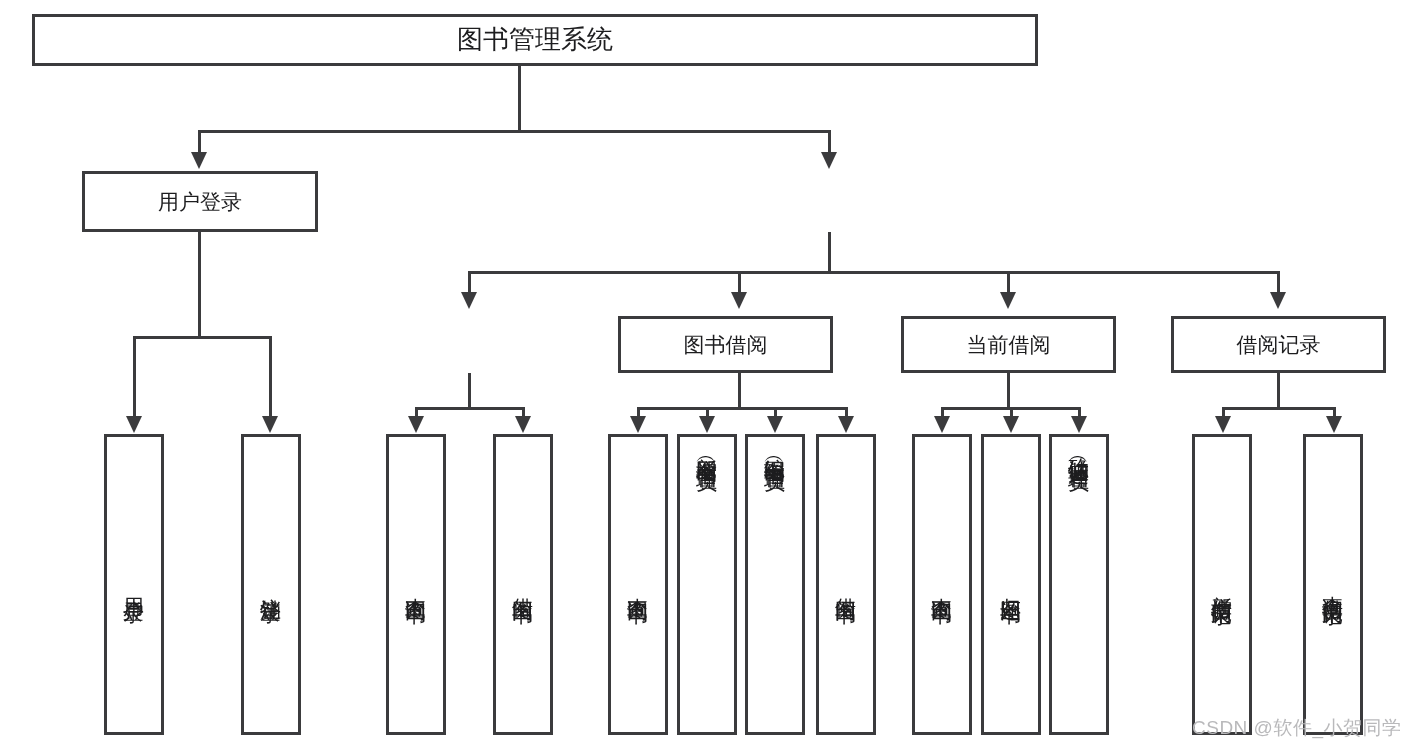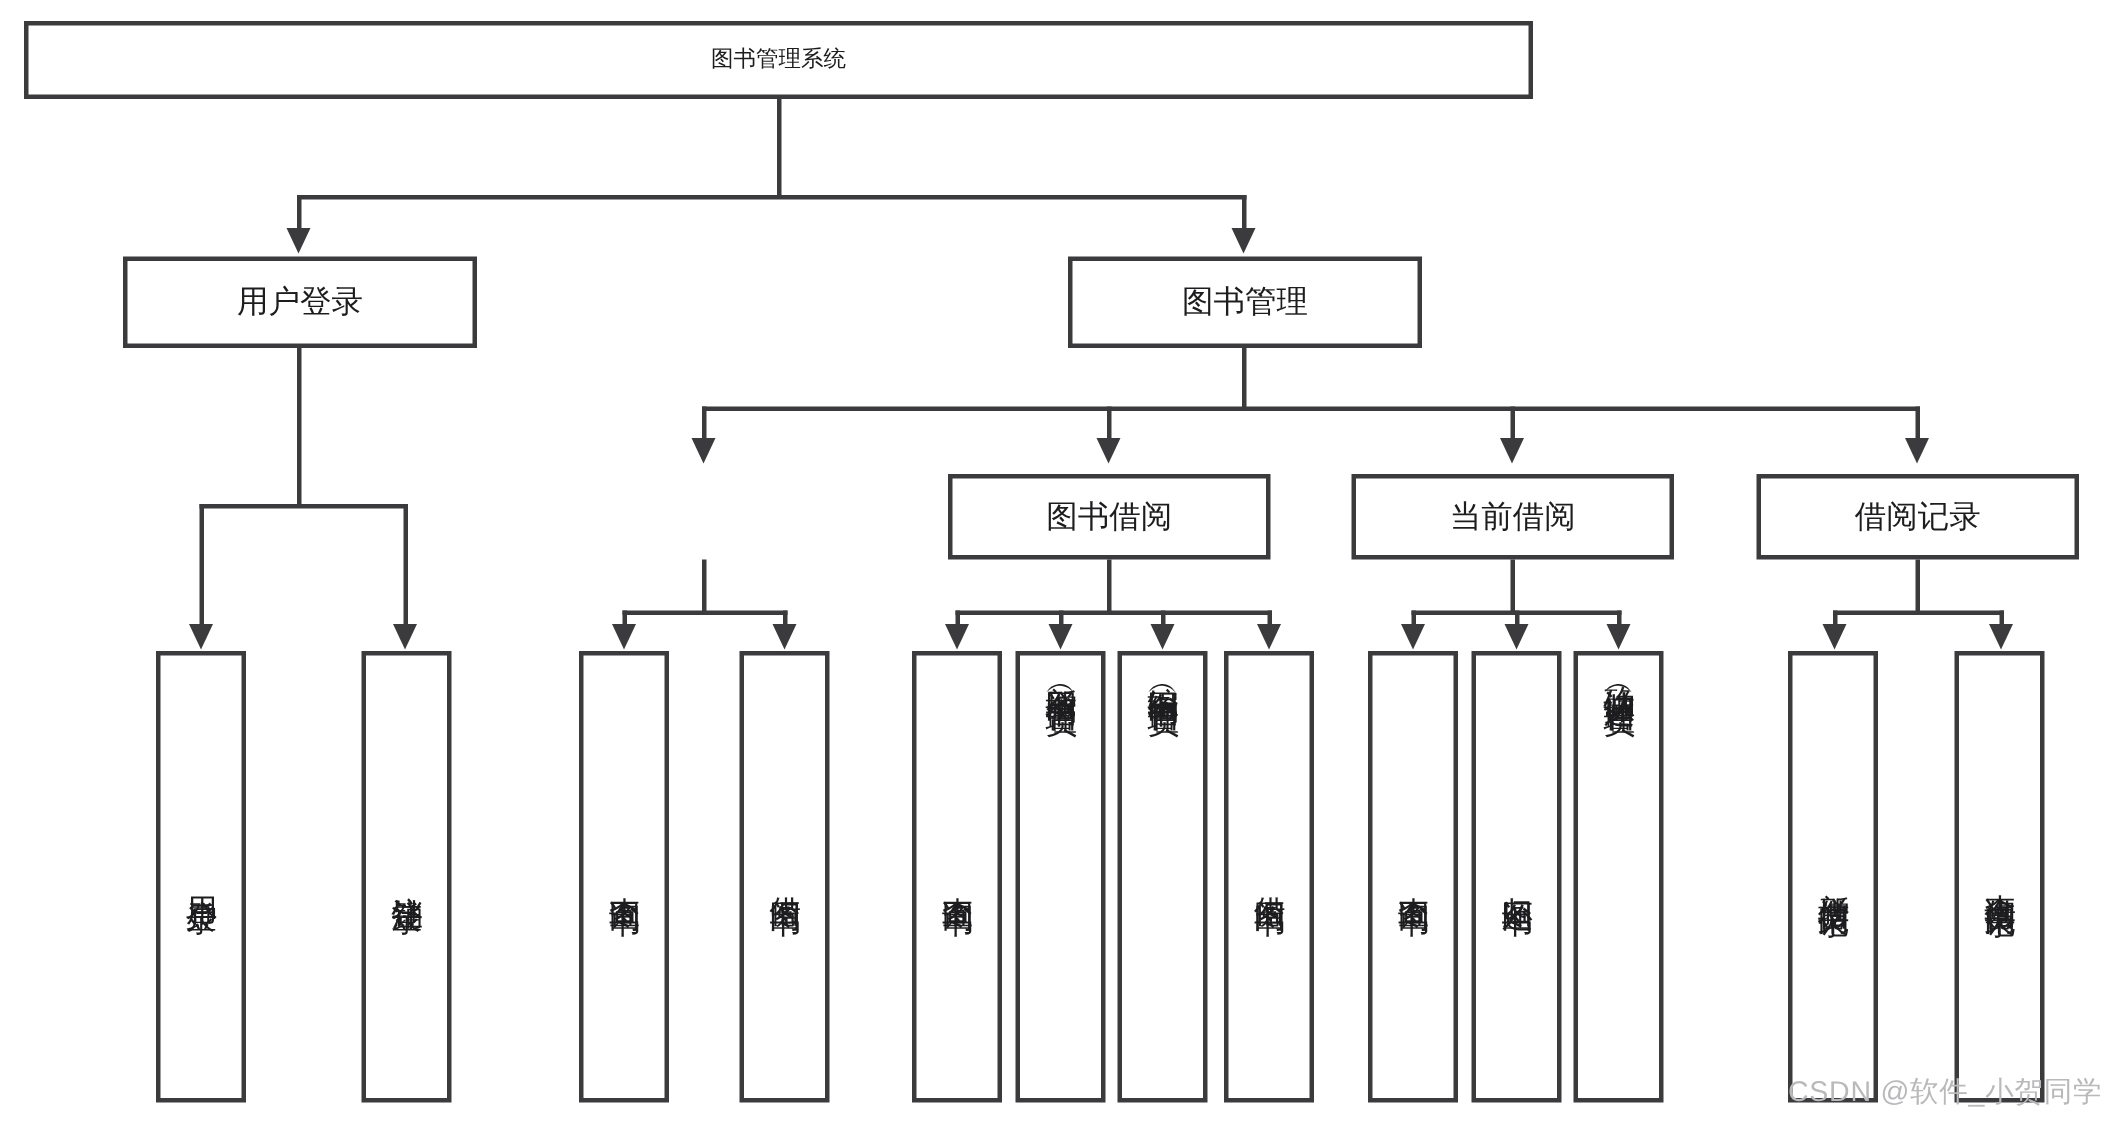--- a/index.html
+++ b/index.html
@@ -29,21 +29,21 @@
     justify-content: center;
     color: #1d1d1f;
   }
   .node .lbl {
     display: block;
     text-align: center;
     line-height: 1.12;
     white-space: nowrap;
   }
   
-  .root { font-size: 15px; }
+  .root { font-size: 26px; margin-left: 16px; }
   
   .lvl2 { font-size: 21px; }
   .lvl3 { font-size: 21px; }
   
   .leaf {
     border-width: 3px;
     align-items: flex-start;
     justify-content: center;
     padding-top: 4px;
   }
@@ -98,43 +98,40 @@
 
   <div class="vline" style="left:198px; top:130px; height:23px;"></div>
   <div class="arrow" style="left:191px; top:152px;"></div>
   <div class="vline" style="left:828px; top:130px; height:23px;"></div>
   <div class="arrow" style="left:821px; top:152px;"></div>
 
   <div class="node lvl2" style="left:82px; top:171px; width:236px; height:61px;">
     <span class="lbl">用户登录</span>
   </div>
 
-  <div class="node lvl2" style="left:712px; top:171px; width:236px; height:61px;">
-    <span class="lbl">图书管理</span>
-  </div>
 
   <div class="vline" style="left:198px; top:232px; height:104px;"></div>
   <div class="hline" style="left:133px; top:336px; width:139px;"></div>
   <div class="vline" style="left:133px; top:336px; height:81px;"></div>
   <div class="arrow" style="left:126px; top:416px;"></div>
   <div class="vline" style="left:269px; top:336px; height:81px;"></div>
   <div class="arrow" style="left:262px; top:416px;"></div>
 
   <div class="vline" style="left:828px; top:232px; height:41px;"></div>
   <div class="hline" style="left:468px; top:271px; width:812px;"></div>
   <div class="vline" style="left:468px; top:271px; height:22px;"></div>
   <div class="arrow" style="left:461px; top:292px;"></div>
   <div class="vline" style="left:738px; top:271px; height:22px;"></div>
   <div class="arrow" style="left:731px; top:292px;"></div>
   <div class="vline" style="left:1007px; top:271px; height:22px;"></div>
   <div class="arrow" style="left:1000px; top:292px;"></div>
   <div class="vline" style="left:1277px; top:271px; height:22px;"></div>
   <div class="arrow" style="left:1270px; top:292px;"></div>
 
-  <div class="node lvl3" style="left:632px; top:316px; width:215px; height:57px;">
+  <div class="node lvl3" style="left:618px; top:316px; width:215px; height:57px;">
     <span class="lbl">图书借阅</span>
   </div>
   <div class="node lvl3" style="left:901px; top:316px; width:215px; height:57px;justify-content:center;">
     <span class="lbl">当前借阅</span>
   </div>
   <div class="node lvl3" style="left:1171px; top:316px; width:215px; height:57px;">
     <span class="lbl">借阅记录</span>
   </div>
 
   <div class="vline" style="left:468px; top:373px; height:36px;"></div>

